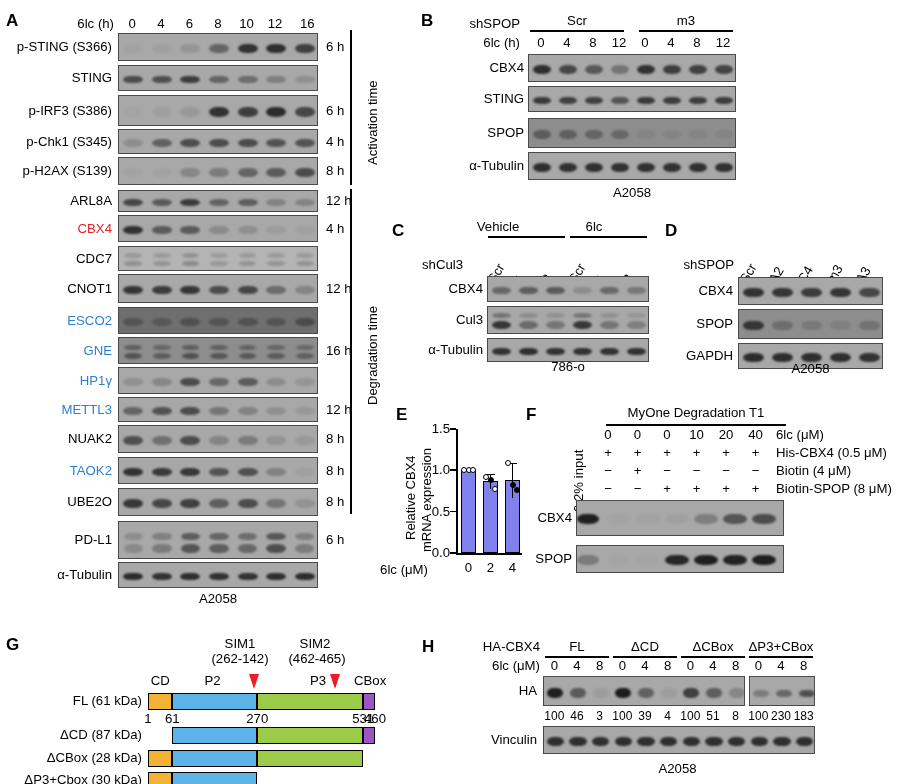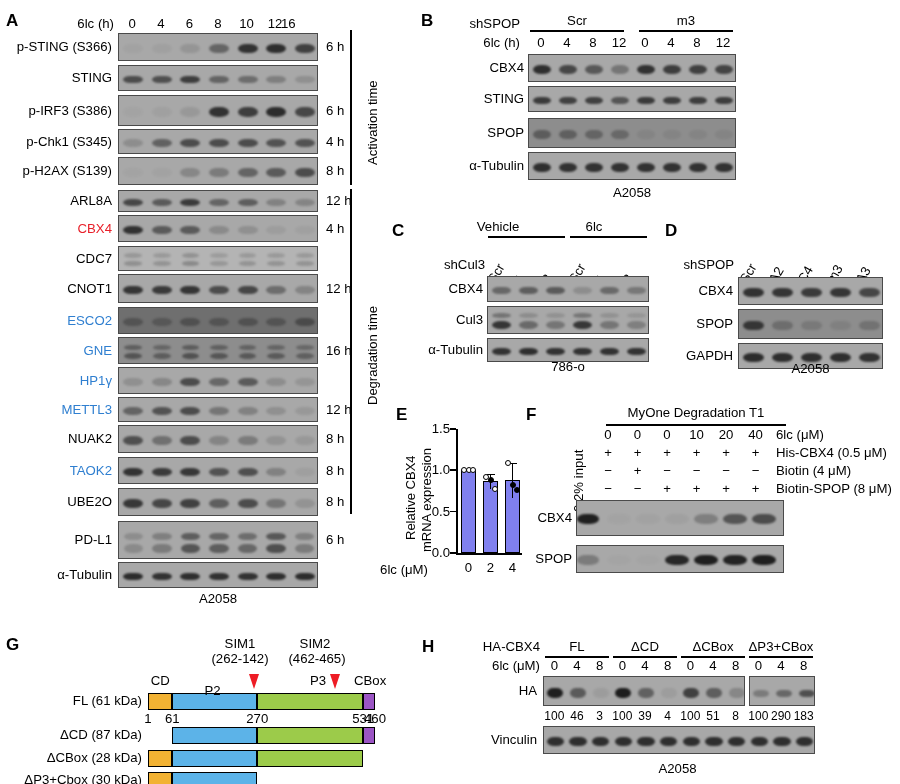--- a/index.html
+++ b/index.html
@@ -84,21 +84,21 @@
 
 <div class="abs lbl lbl-r" style="left:0; top:17px; width:114px;">6lc (h)</div>
 
 <div id="a-timepoints">
     <div class="abs lbl lbl-c" style="left:110px; top:17px; width:44.57142857142857px;">0</div>
     <div class="abs lbl lbl-c" style="left:138.57142857142858px; top:17px; width:44.57142857142857px;">4</div>
     <div class="abs lbl lbl-c" style="left:167.14285714285714px; top:17px; width:44.57142857142857px;">6</div>
     <div class="abs lbl lbl-c" style="left:195.71428571428572px; top:17px; width:44.57142857142857px;">8</div>
     <div class="abs lbl lbl-c" style="left:224.28571428571428px; top:17px; width:44.57142857142857px;">10</div>
     <div class="abs lbl lbl-c" style="left:252.8571428571429px; top:17px; width:44.57142857142857px;">12</div>
-    <div class="abs lbl lbl-c" style="left:266px; top:17px; width:44.57142857142857px;">16</div>
+    <div class="abs lbl lbl-c" style="left:285px; top:17px; width:44.57142857142857px;">16</div>
   </div>
 <div id="a-rows">
     <div class="abs lbl lbl-r" style="left:0px; top:40px; width:112px;">p-STING (S366)</div>
     <div class="gel" style="position:absolute; left:118px; top:33px; width:200px; height:28px;">
       <div class="band" style="left:4.2857142857142865px; top:10.36px; width:20px; height:8.4px;background:rgba(20,20,20,0.04);"></div>
       <div class="band" style="left:32.85714285714286px; top:10.36px; width:20px; height:8.4px;background:rgba(20,20,20,0.05);"></div>
       <div class="band" style="left:61.42857142857143px; top:10.36px; width:20px; height:8.4px;background:rgba(20,20,20,0.12);"></div>
       <div class="band" style="left:90px; top:10.36px; width:20px; height:8.4px;background:rgba(20,20,20,0.45);"></div>
       <div class="band" style="left:118.57142857142858px; top:10.36px; width:20px; height:8.4px;background:rgba(20,20,20,0.8);"></div>
       <div class="band" style="left:147.14285714285714px; top:10.36px; width:20px; height:8.4px;background:rgba(20,20,20,0.82);"></div>
@@ -383,21 +383,21 @@
     </div>
   </div>
 <div class="abs lbl lbl-c" style="left:530px; top:186px; width:204px;">A2058</div>
 
 <div class="abs panel-letter" style="left:392px; top:222px;">C</div>
 <div class="abs lbl lbl-c" style="left:450px; top:220px; width:96px;">Vehicle</div>
 <div class="abs lbl lbl-c" style="left:554px; top:220px; width:80px;">6lc</div>
 <div class="abs hline" style="left:488px; top:236px; width:77px;"></div>
 <div class="abs hline" style="left:570px; top:236px; width:77px;"></div>
 
-<div class="abs lbl lbl-r" style="left:400px; top:258px; width:85px;">shCul3</div>
+<div class="abs lbl lbl-r" style="left:400px; top:258px; width:85px;text-align:center;">shCul3</div>
 <div id="c-lanes">
     <div class="abs lbl rot45" style="left:496.5px; top:272px;">Scr</div>
     <div class="abs lbl rot45" style="left:523.5px; top:272px;">1</div>
     <div class="abs lbl rot45" style="left:550.5px; top:272px;">2</div>
     <div class="abs lbl rot45" style="left:577.5px; top:272px;">Scr</div>
     <div class="abs lbl rot45" style="left:604.5px; top:272px;">1</div>
     <div class="abs lbl rot45" style="left:631.5px; top:272px;">2</div>
   </div>
 <div id="c-rows">
     <div class="abs lbl lbl-r" style="left:367px; top:282px; width:116px;">CBX4</div>
@@ -584,21 +584,21 @@
     <div class="dom" style="left:257.23613595706615px; top:727px; width:105.98747763864048px; background:#9ccb4a;"></div>
     <div class="dom" style="left:363.22361359570664px; top:727px; width:11.776386404293362px; background:#9b55c4;"></div>
     <div class="abs lbl lbl-r" style="left:0px; top:751px; width:142px;">ΔCBox (28 kDa)</div>
     <div class="dom" style="left:148px; top:750px; width:24.364937388193198px; background:#f2b233;"></div>
     <div class="dom" style="left:172.3649373881932px; top:750px; width:84.87119856887296px; background:#5cb3e8;"></div>
     <div class="dom" style="left:257.23613595706615px; top:750px; width:105.98747763864048px; background:#9ccb4a;"></div>
     <div class="abs lbl lbl-r" style="left:0px; top:773px; width:142px;">ΔP3+Cbox (30 kDa)</div>
     <div class="dom" style="left:148px; top:772px; width:24.364937388193198px; background:#f2b233;"></div>
     <div class="dom" style="left:172.3649373881932px; top:772px; width:84.87119856887296px; background:#5cb3e8;"></div>
     <div class="abs lbl lbl-c" style="left:128.1824686940966px; top:674px; width:64px;">CD</div>
-    <div class="abs lbl lbl-c" style="left:180.56708407871199px; top:674px; width:64px;margin-top:10px;">P2</div>
+    <div class="abs lbl lbl-c" style="left:180.56708407871199px; top:674px; width:64px;">P2</div>
     <div class="abs lbl lbl-c" style="left:286.1484794275492px; top:674px; width:64px;">P3</div>
     <div class="abs lbl lbl-c" style="left:338.1270125223614px; top:674px; width:64px;">CBox</div>
     <div class="arrow-red" style="left:248.89355992844366px; top:674px;"></div>
     <div class="arrow-red" style="left:330.11001788908766px; top:674px;"></div>
     <div class="abs lbl lbl-c" style="left:128px; top:712px; width:40px;">1</div>
     <div class="abs lbl lbl-c" style="left:152.3649373881932px; top:712px; width:40px;">61</div>
     <div class="abs lbl lbl-c" style="left:237.23613595706615px; top:712px; width:40px;">270</div>
     <div class="abs lbl lbl-c" style="left:343.22361359570664px; top:712px; width:40px;">531</div>
     <div class="abs lbl lbl-c" style="left:355px; top:712px; width:40px;">460</div>
   </div>
@@ -668,16 +668,16 @@
     <div class="abs lbl lbl-c" style="left:536px; top:710px; width:36.66666666666667px; font-size:12px;">100</div>
     <div class="abs lbl lbl-c" style="left:558.6666666666666px; top:710px; width:36.66666666666667px; font-size:12px;">46</div>
     <div class="abs lbl lbl-c" style="left:581.3333333333334px; top:710px; width:36.66666666666667px; font-size:12px;">3</div>
     <div class="abs lbl lbl-c" style="left:604px; top:710px; width:36.66666666666667px; font-size:12px;">100</div>
     <div class="abs lbl lbl-c" style="left:626.6666666666666px; top:710px; width:36.66666666666667px; font-size:12px;">39</div>
     <div class="abs lbl lbl-c" style="left:649.3333333333334px; top:710px; width:36.66666666666667px; font-size:12px;">4</div>
     <div class="abs lbl lbl-c" style="left:672px; top:710px; width:36.66666666666667px; font-size:12px;">100</div>
     <div class="abs lbl lbl-c" style="left:694.6666666666667px; top:710px; width:36.66666666666667px; font-size:12px;">51</div>
     <div class="abs lbl lbl-c" style="left:717.3333333333334px; top:710px; width:36.66666666666667px; font-size:12px;">8</div>
     <div class="abs lbl lbl-c" style="left:740px; top:710px; width:36.66666666666667px; font-size:12px;">100</div>
-    <div class="abs lbl lbl-c" style="left:762.6666666666667px; top:710px; width:36.66666666666667px; font-size:12px;">290</div>
+    <div class="abs lbl lbl-c" style="left:762.6666666666667px; top:710px; width:36.66666666666667px; font-size:12px;">230</div>
     <div class="abs lbl lbl-c" style="left:785.3333333333334px; top:710px; width:36.66666666666667px; font-size:12px;">183</div>
   </div>
 <div class="abs lbl lbl-c" style="left:540px; top:762px; width:275px;">A2058</div>
 
 </body></html>

